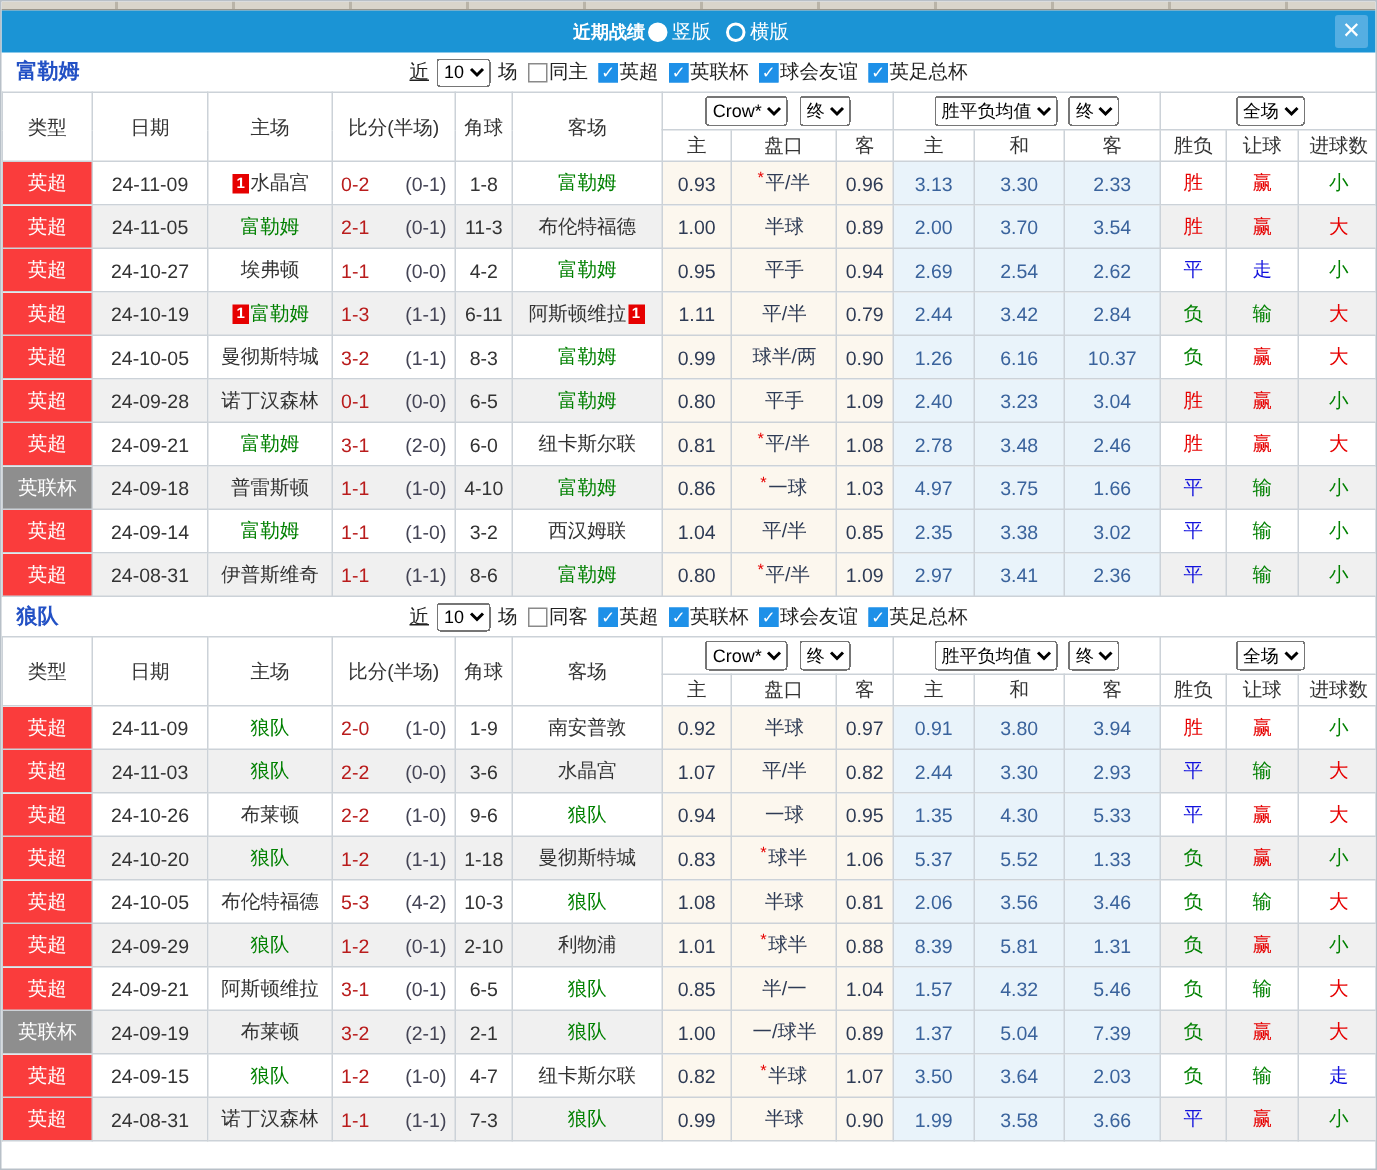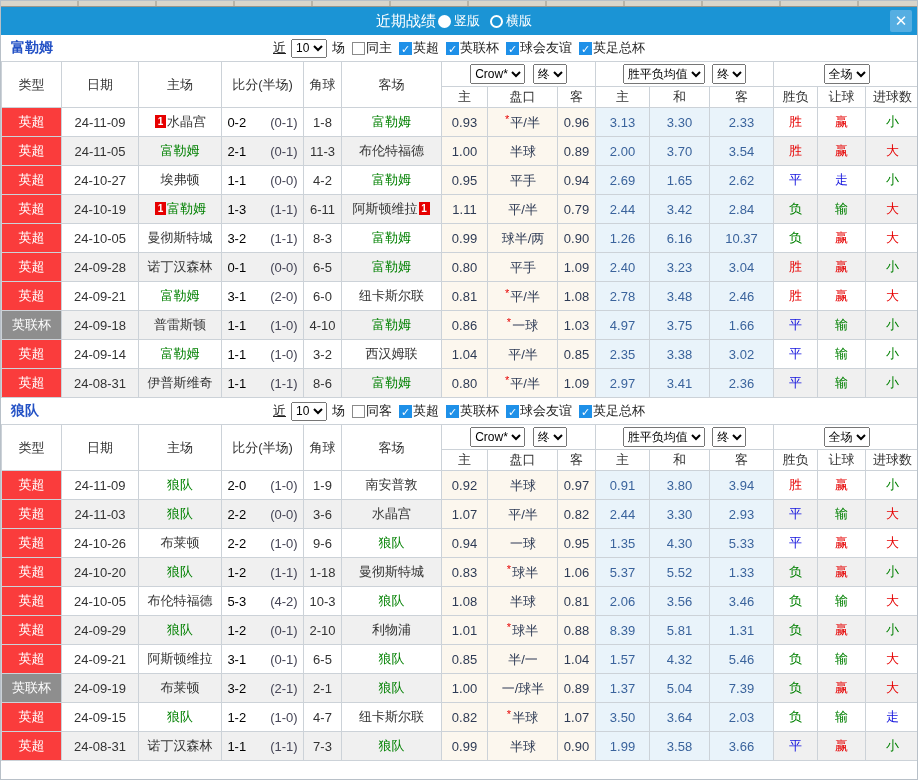--- a/index.html
+++ b/index.html
@@ -2,21 +2,21 @@
 <html><head>
 <meta charset="utf-8">
 <style>
   html,body{margin:0;padding:0;background:#fff;}
   .app{position:relative;width:918px;height:780px;box-sizing:border-box;background:#fff;
        font-family:"Liberation Sans","DejaVu Sans",sans-serif;border:1px solid #B8C0C8;overflow:hidden;}
   
   .top-strip{height:5px;background:repeating-linear-gradient(90deg,#d9d5cb 0 76px,#b9b4a8 76px 78px);border-bottom:1px solid #9a968c;}
   
   .title-bar{position:relative;height:28px;background:#1B94D5;display:flex;align-items:center;justify-content:center;color:#fff;}
-  .title-bar .title{font-weight:normal;font-size:15px;}
+  .title-bar .title{font-weight:bold;font-size:12px;}
   .radio-group{display:flex;align-items:center;margin-left:2px;font-size:13px;}
   .radio-item{display:flex;align-items:center;margin-right:10px;cursor:pointer;}
   .radio{display:inline-block;width:9px;height:9px;border:2px solid #fff;border-radius:50%;margin-right:3px;background:transparent;}
   .radio.checked{background:#fff;}
   .close-btn{position:absolute;right:5px;top:3px;width:22px;height:22px;background:#55AEE2;color:#fff;
              font-size:15px;font-weight:bold;line-height:22px;text-align:center;border-radius:2px;cursor:pointer;}
   
   .section-header{position:relative;height:26px;display:flex;align-items:center;justify-content:center;font-size:13px;color:#222;}
   .team-title{position:absolute;left:10px;font-weight:bold;font-size:14px;color:#2351C5;}
   .filters{display:flex;align-items:center;gap:3px;}
@@ -33,21 +33,21 @@
   thead tr.h1 th{height:24px;}
   thead tr.h2 th{height:20px;}
   thead select{font-size:12px;height:20px;margin:0 2px;max-width:100%;}
   tbody td{height:28px;font-size:13px;color:#333;}
   tr.even td{background:#F0F0F0;}
   td.odds-crow{background:#FCF7EE !important;color:#2E3B55;}
   td.odds-avg{background:#E9F3FA !important;color:#3A639C;}
   td.lg-red{background:#FA3C3C !important;color:#fff;}
   td.lg-gray{background:#8E8E8E !important;color:#fff;}
   .green{color:#008000;}
-  .score-main{color:#000000;}
+  .score-main{color:#b91c1c;}
   .score-half{color:#445;margin-left:24px;}
   .cr{color:#E60000;}
   .cb-c{color:#1212DD;}
   .cg{color:#008000;}
   .card{display:inline-block;background:#E60000;color:#fff;font-size:10px;font-weight:bold;
         width:11px;height:13px;line-height:13px;vertical-align:1px;margin:0 1px;}
   .star{color:#E60000;font-size:11px;vertical-align:4px;margin-right:1px;}
   
   .summary{height:25px;line-height:25px;text-align:center;font-size:13px;border-bottom:1px solid #CCD2D8;background:#fff;}
   .summary .p-k{color:#333;}
@@ -194,21 +194,21 @@
     <td class="lg-red">英超</td>
     <td>24-10-27</td>
     <td><span>埃弗顿</span></td>
     <td><span class="score-main">1-1</span><span class="score-half">(0-0)</span></td>
     <td>4-2</td>
     <td><span class="green">富勒姆</span></td>
     <td class="odds-crow">0.95</td>
     <td class="odds-crow"><span class="star"></span><span>平手</span></td>
     <td class="odds-crow">0.94</td>
     <td class="odds-avg">2.69</td>
-    <td class="odds-avg">1.65</td>
+    <td class="odds-avg">2.54</td>
     <td class="odds-avg">2.62</td>
     <td class="cb-c">平</td>
     <td class="cb-c">走</td>
     <td class="cg">小</td>
   </tr>
         <tr class="even">
     <td class="lg-red">英超</td>
     <td>24-10-19</td>
     <td><span class="card">1</span><span class="green">富勒姆</span></td>
     <td><span class="score-main">1-3</span><span class="score-half">(1-1)</span></td>

